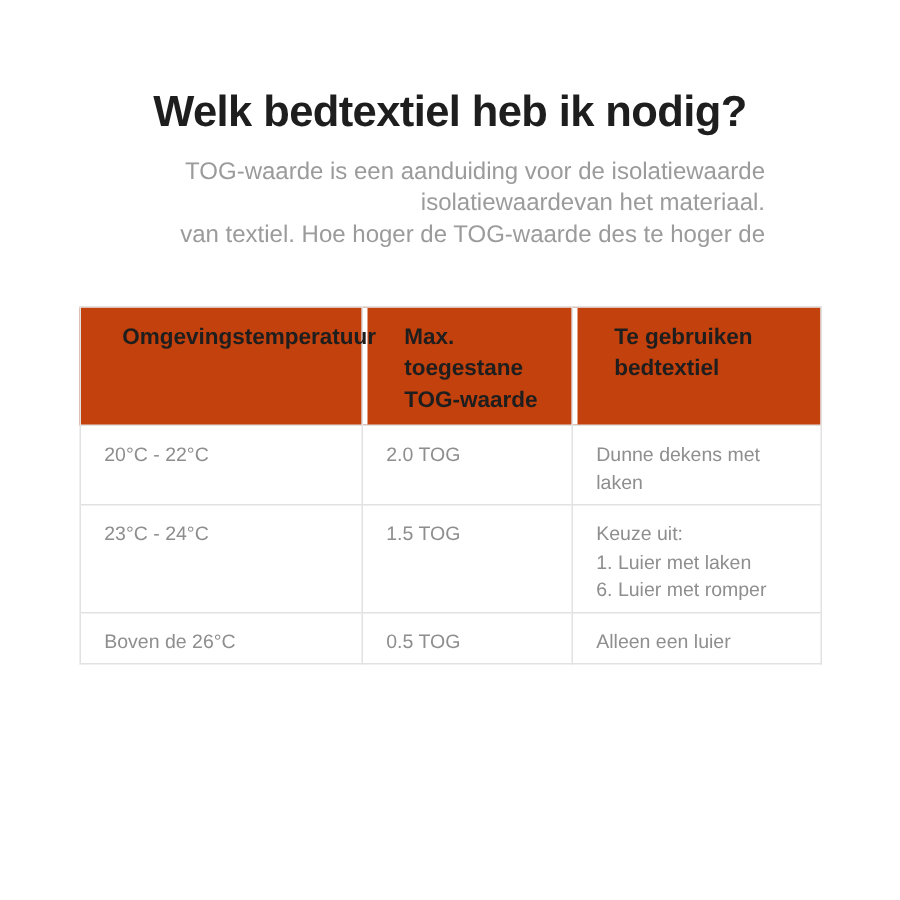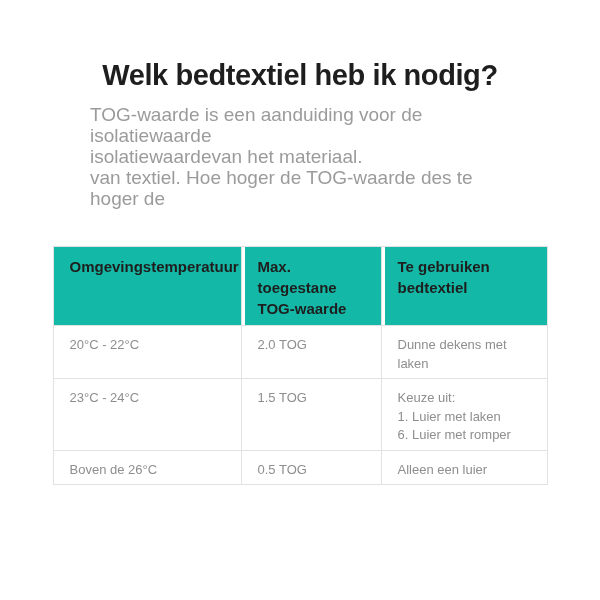--- a/index.html
+++ b/index.html
@@ -22,45 +22,45 @@
     text-align: center;
     font-size: 29px;
     line-height: 34px;
     font-weight: 700;
     letter-spacing: -0.4px;
     color: #1e1e1e;
   }
   .intro {
     margin: 12px auto 0 auto;
     width: 420px;
-    text-align: left;
-    font-size: 19px;
+    text-align: right;
+    font-size: 16px;
     line-height: 21px;
     color: #9b9b9b;
   }
   .intro span { display: block; }
   .tog-table {
     width: 494px;
     margin: 37px auto 0 auto;
     border-collapse: collapse;
     table-layout: fixed;
   }
   .tog-table th,
   .tog-table td {
     border: 1px solid #e2e2e2;
     vertical-align: top;
     text-align: left;
   }
   .tog-table th {
-    background: #14b8a6;
+    background: #c2410c;
     color: #1e1e1e;
     font-size: 15px;
     font-weight: 700;
     line-height: 21px;
-    padding: 9px 16px 6px 16px;
+    padding: 9px 16px 6px 28px;
   }
   .tog-table th + th {
     box-shadow: inset 3px 0 0 #ffffff;
   }
   .tog-table td {
     color: #8e8e8e;
     font-size: 13px;
     line-height: 18.5px;
     padding: 10px 16px 5px 16px;
   }

